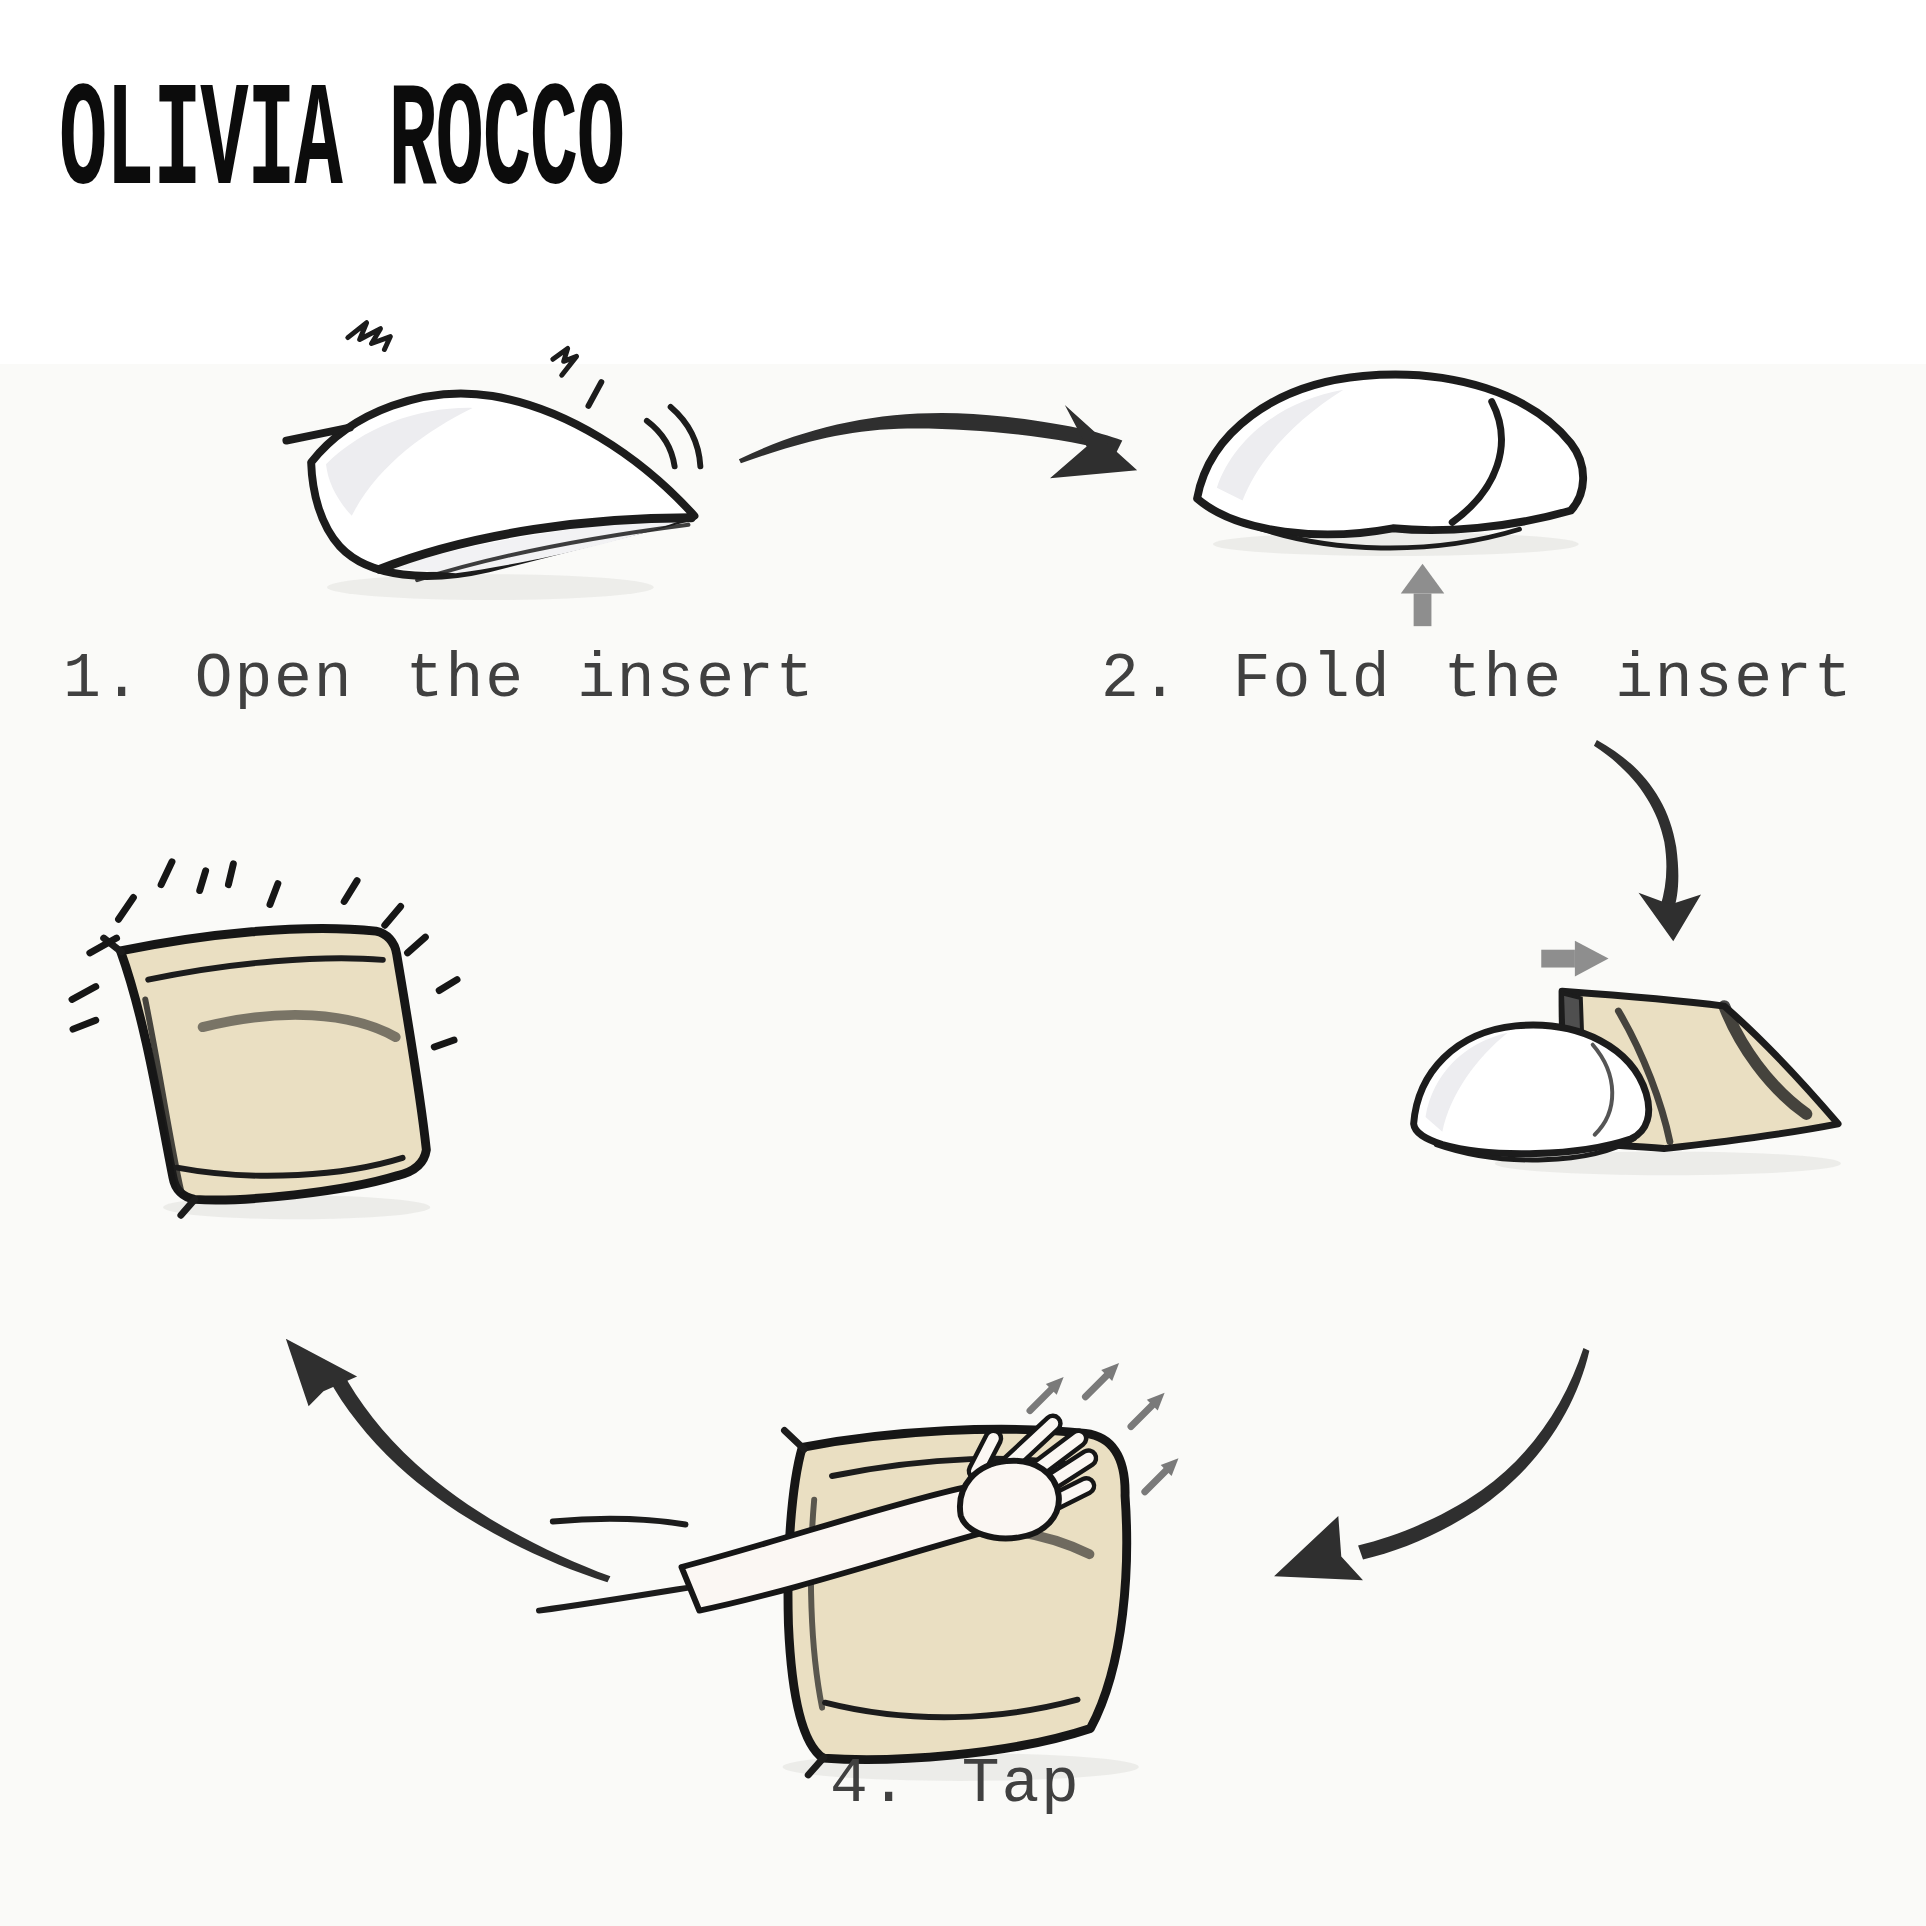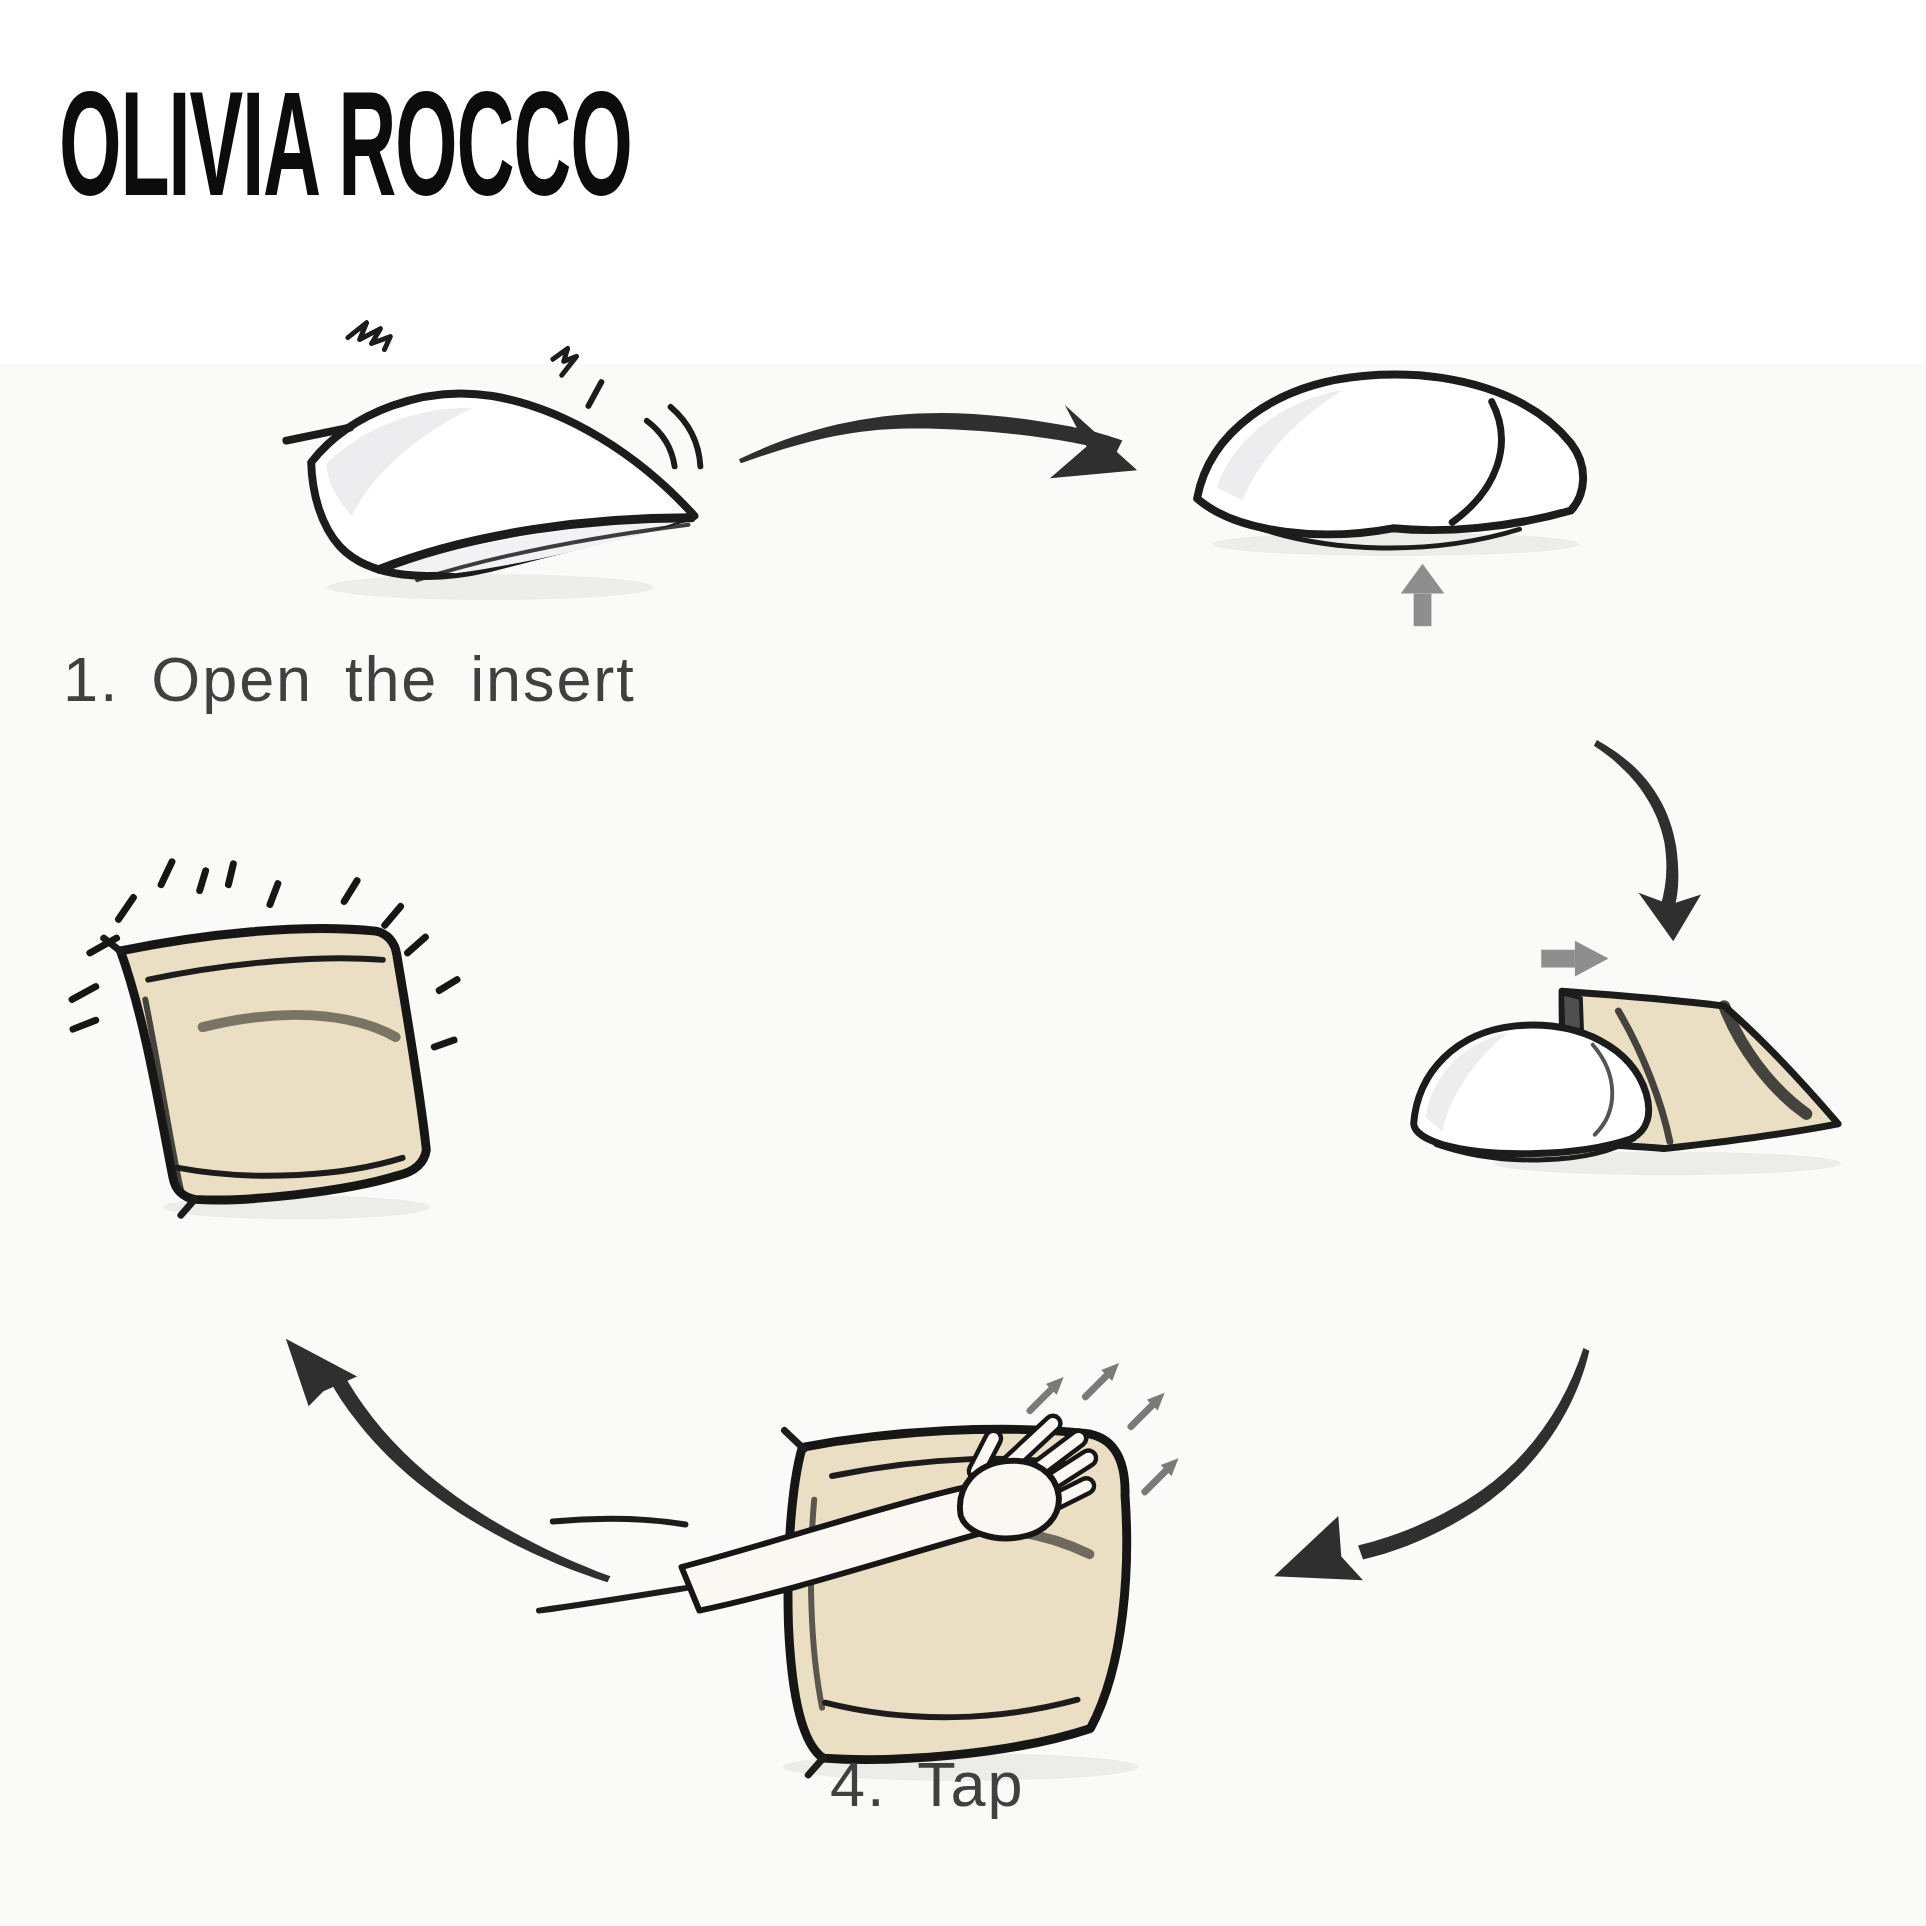--- a/index.html
+++ b/index.html
@@ -1,18 +1,18 @@
 <!DOCTYPE html>
 <html><head>
 <meta charset="utf-8">
 <style>
   html,body{margin:0;padding:0;background:#ffffff;}
   .canvas{
     position:relative;width:1927px;height:1927px;background:#ffffff;
-    overflow:hidden;font-family:Liberation Sans, sans-serif;
+    overflow:hidden;font-family:Liberation Mono, monospace;
   }
   .band{position:absolute;left:0;top:364px;width:100%;height:1562px;background:#fafaf8;}
   .logo{
     position:absolute;left:59px;top:69px;
     font-size:149px;font-weight:700;line-height:1;color:#0c0c0c;
     letter-spacing:-0.015em;white-space:nowrap;
     transform:scaleX(0.54);transform-origin:left top;
   }
   .step-label{
     position:absolute;font-size:63px;font-weight:400;color:#404040;
@@ -55,20 +55,21 @@
     <ellipse cx="215" cy="262" rx="185" ry="12" fill="#e2e2df" opacity="0.6"></ellipse>
     <path d="M 14 216 C 26 150, 92 100, 182 92 C 272 84, 352 110, 392 160 C 410 183, 407 212, 392 228 C 330 246, 262 251, 212 246 C 142 259, 56 252, 14 216 Z" fill="#ffffff" stroke="#1c1c1c" stroke-width="8" stroke-linejoin="round"></path>
     <path d="M 34 205 C 52 152, 104 116, 162 106 C 114 136, 76 176, 60 218 Z" fill="#ededf0"></path>
     <path class="ink" d="M 312 118 C 334 160, 318 207, 272 240" stroke-width="7"></path>
     <path class="ink" d="M 66 242 C 146 272, 252 274, 340 247" stroke-width="5"></path>
     <g fill="#8e8e8e">
       <polygon points="220,312 264,312 242,282"></polygon>
       <rect x="233" y="312" width="18" height="33"></rect>
     </g>
   </svg>
+  <div class="step-label" style="left:1101px;top:645px">2. Fold the insert</div>
 
   <svg style="left:1569px;top:726px" width="149" height="243" viewBox="0 0 150 245">
     <path d="M 28 14 C 70 37, 100 72, 108 122 C 112 152, 110 172, 105 187 L 92 182 C 98 162, 100 142, 96 117 C 88 77, 62 44, 25 20 Z" fill="#2f2f2f"></path>
     <polygon points="105,217 70,168 102,180 133,170" fill="#2f2f2f"></polygon>
   </svg>
 
   <svg style="left:1381px;top:914px" width="554" height="297" viewBox="0 0 560 300">
     <g fill="#8e8e8e">
       <rect x="162" y="36" width="34" height="18"></rect>
       <polygon points="196,27 196,63 230,45"></polygon>

